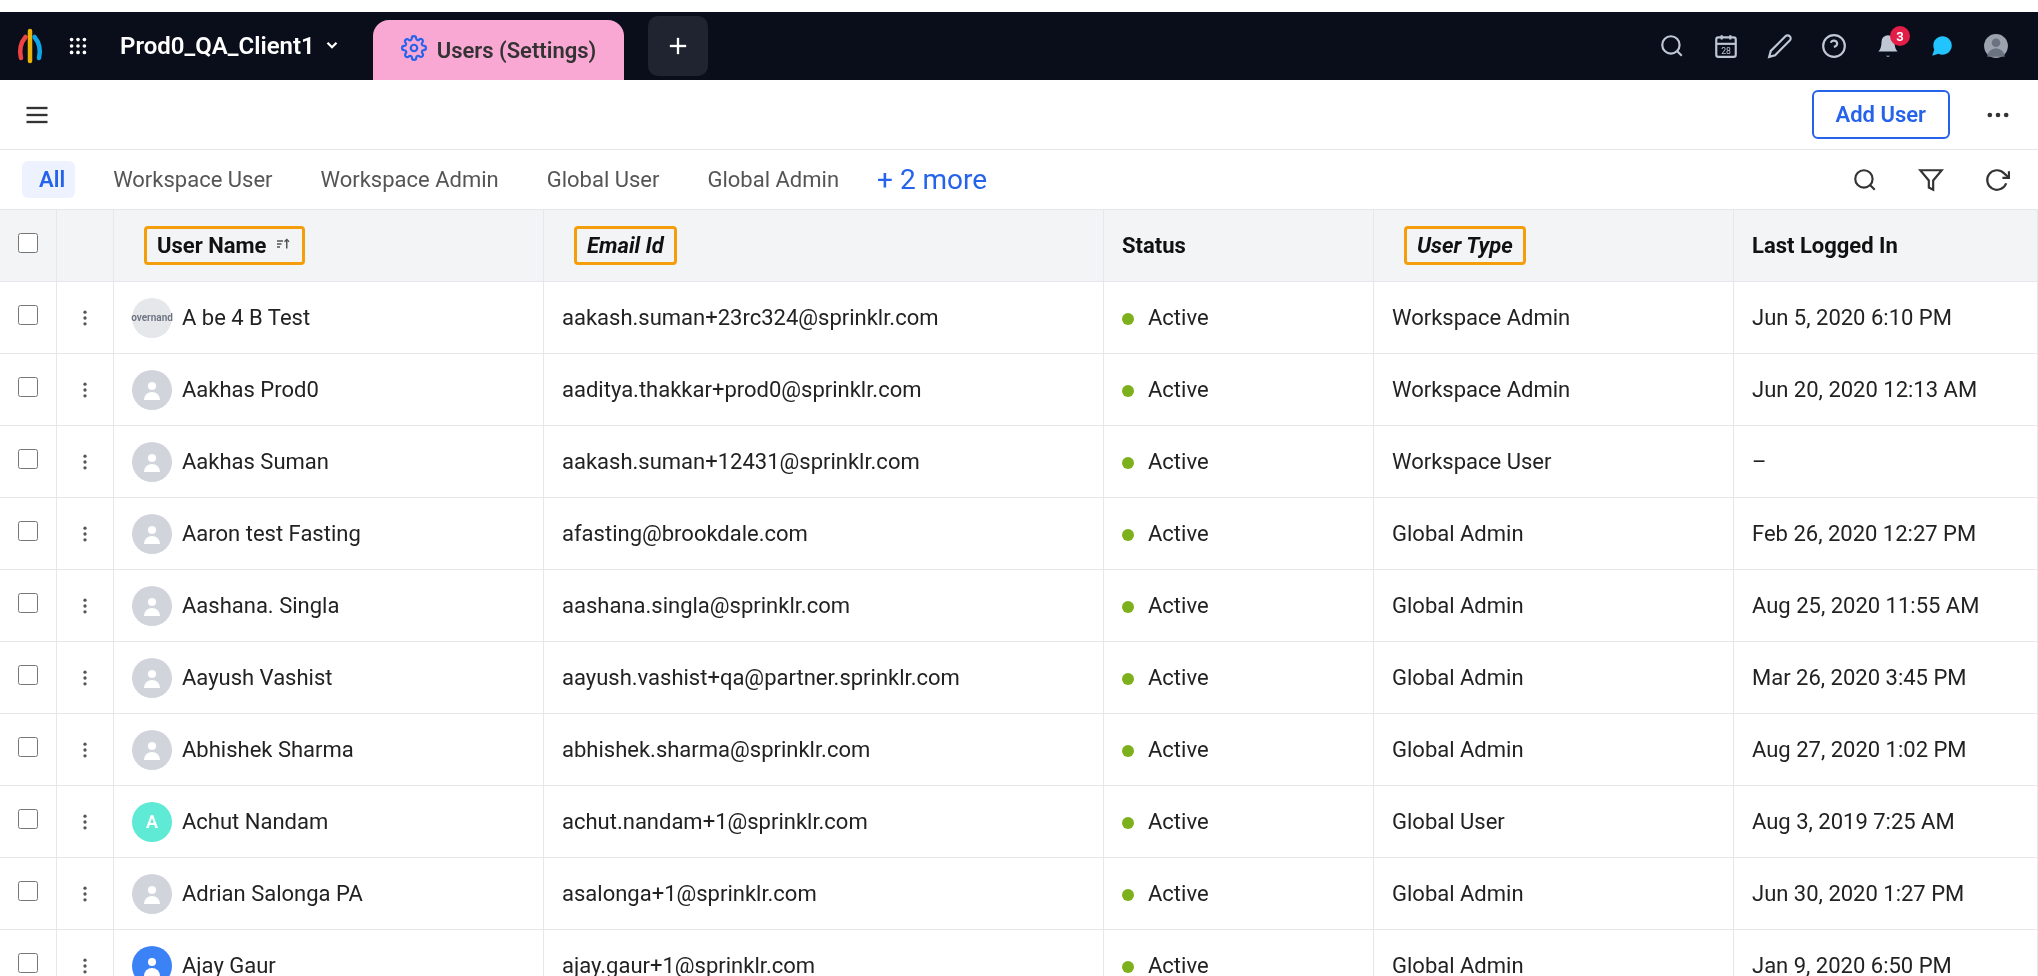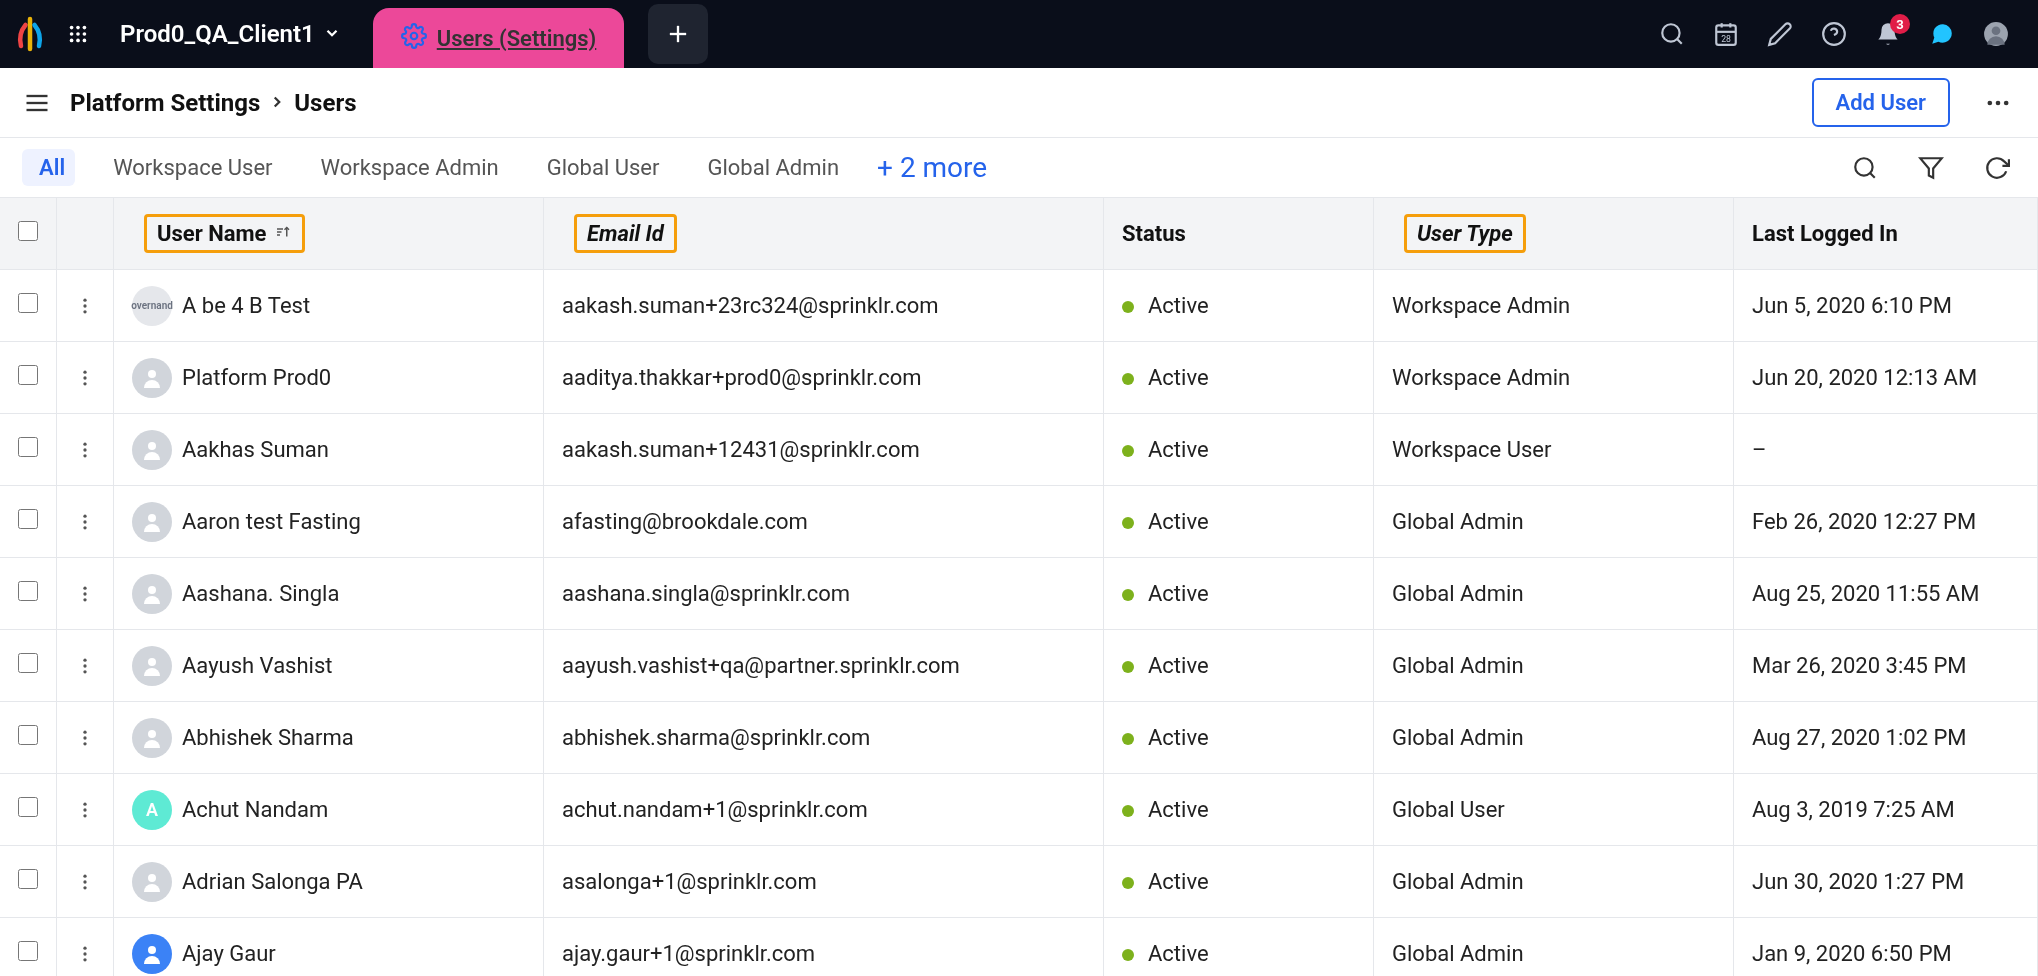--- a/index.html
+++ b/index.html
@@ -6,41 +6,41 @@
     body { background: #fff; width: 2038px; height: 976px; overflow: hidden; }
 
     
     .topnav {
       background: #0a0e1a;
       height: 68px;
       display: flex;
       align-items: center;
       padding: 0 12px;
       gap: 12px;
+      margin-top: 12px;
     }
     .logo {
       width: 36px; height: 36px; display:flex; align-items:center; justify-content:center;
     }
     .apps-grid {
       width: 36px; height: 36px; display:flex; align-items:center; justify-content:center; color:#fff; cursor:pointer;
     }
     .apps-grid svg { width: 22px; height:22px; }
     .client-pill {
       color:#fff; font-size: 24px; font-weight:600; display:flex; align-items:center; gap:8px; cursor:pointer; padding:0 12px;
     }
     .chevron-down { display:inline-block; }
     .tab-active {
-      background:#ec4899;
+      background:#f9a8d4;
       height: 60px;
       margin-top: 8px;
       border-radius: 16px 16px 0 0;
       display:flex; align-items:center; gap:10px; padding: 0 28px;
       font-size: 22px; color:#333; font-weight:600;
       margin-left: 8px;
-      text-decoration: underline;
     }
     .tab-active .gear { color:#2563eb; }
     .add-tab {
       width: 60px; height: 60px; background:#1f2430; border-radius:10px; margin-left:12px;
       display:flex; align-items:center; justify-content:center; color:#fff; cursor:pointer;
     }
     .spacer { flex:1; }
     .nav-icons { display:flex; gap:18px; align-items:center; padding-right:12px; }
     .nav-icon { width:36px; height:36px; display:flex; align-items:center; justify-content:center; color:#bfc6d4; cursor:pointer; position:relative; }
     .nav-icon svg { width:26px; height:26px; }
@@ -206,29 +206,20 @@
   </div>
 </div>
 
 <div class="subhead">
   <div class="hamburger">
     <svg width="28" height="28" viewBox="0 0 24 24" stroke="currentColor" stroke-width="2">
         <line x1="3" y1="6" x2="21" y2="6"></line>
         <line x1="3" y1="12" x2="21" y2="12"></line>
         <line x1="3" y1="18" x2="21" y2="18"></line>
       </svg>
-  </div>
-  <div class="crumb">
-    <span>Platform Settings</span>
-    <span class="sep">
-      <svg width="18" height="18" viewBox="0 0 24 24" fill="none" stroke="currentColor" stroke-width="3">
-          <polyline points="9 18 15 12 9 6"></polyline>
-        </svg>
-    </span>
-    <span>Users</span>
   </div>
   <div class="spacer"></div>
   <button class="add-user-btn">Add User</button>
   <div class="more-btn">
     <svg width="28" height="28" viewBox="0 0 24 24" fill="currentColor">
         <circle cx="5" cy="12" r="2"></circle>
         <circle cx="12" cy="12" r="2"></circle>
         <circle cx="19" cy="12" r="2"></circle>
       </svg>
   </div>
@@ -330,21 +321,21 @@
             </div>
           </td>
           <td>
             <div class="name-cell">
               <span class="avatar">
                 <svg viewBox="0 0 24 24" fill="#fff" width="24" height="24">
                   <circle cx="12" cy="8" r="4"></circle>
                   <path d="M4 22 a8 8 0 0 1 16 0 z"></path>
                 </svg>
               </span>
-              <span>Platform Prod0</span>
+              <span>Aakhas Prod0</span>
             </div>
           </td>
           <td>aaditya.thakkar+prod0@sprinklr.com</td>
           <td><span class="status-dot"></span><span>Active</span></td>
           <td>Workspace Admin</td>
           <td>Jun 20, 2020 12:13 AM</td>
         </tr>
         <tr>
           <td class="chk-col"><input type="checkbox" class="chk" style=""></td>
           <td class="menu-col">

